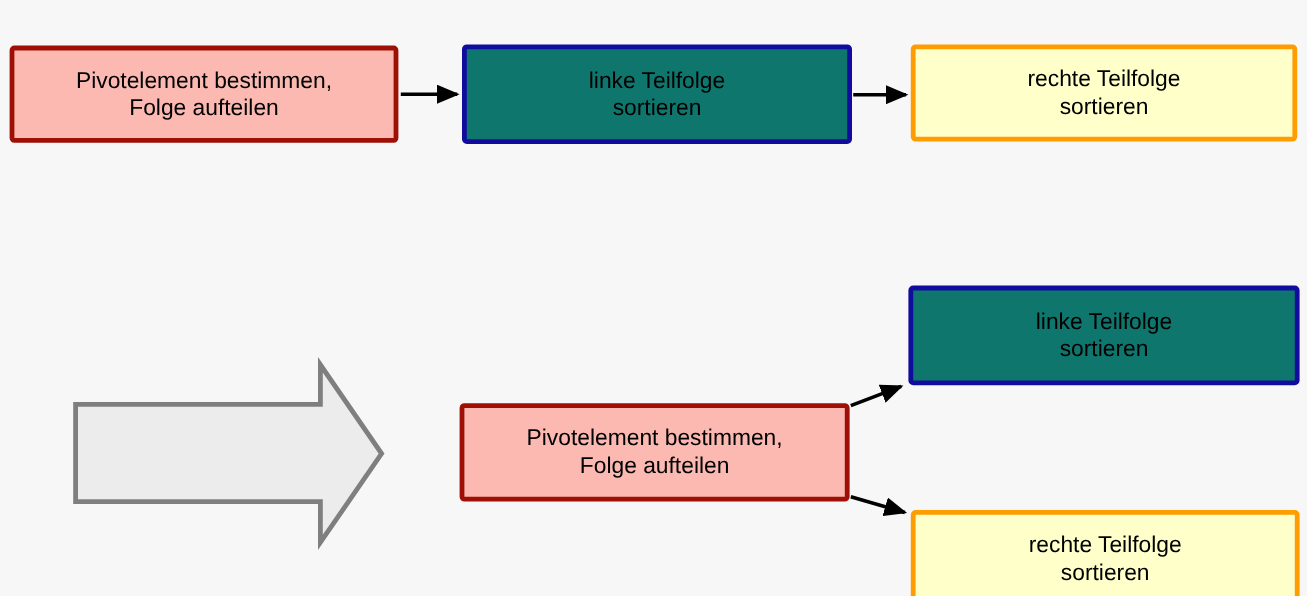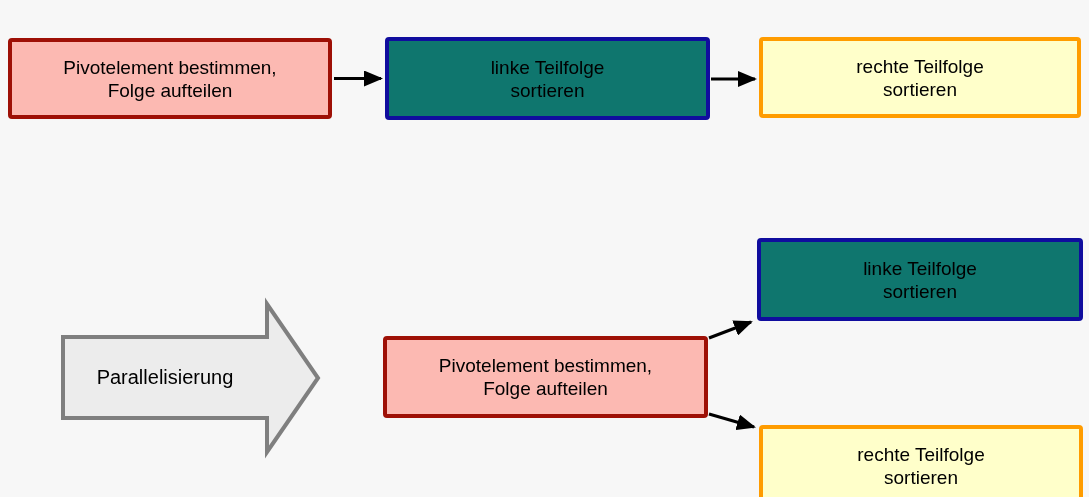--- a/index.html
+++ b/index.html
@@ -92,21 +92,20 @@
   <div class="fbox left-seq" style="left:385px; top:21px; width:325px; height:83px;">
     <span>linke Teilfolge</span>
     <span>sortieren</span>
   </div>
 
   <div class="fbox right-seq" style="left:759px; top:21px; width:322px; height:81px;">
     <span>rechte Teilfolge</span>
     <span>sortieren</span>
   </div>
 
-  <div class="big-arrow-label">Parallelisierung</div>
 
   <div class="fbox pivot" style="left:383px; top:320px; width:325px; height:82px;">
     <span>Pivotelement bestimmen,</span>
     <span>Folge aufteilen</span>
   </div>
 
   <div class="fbox left-seq" style="left:757px; top:222px; width:326px; height:83px;">
     <span>linke Teilfolge</span>
     <span>sortieren</span>
   </div>

